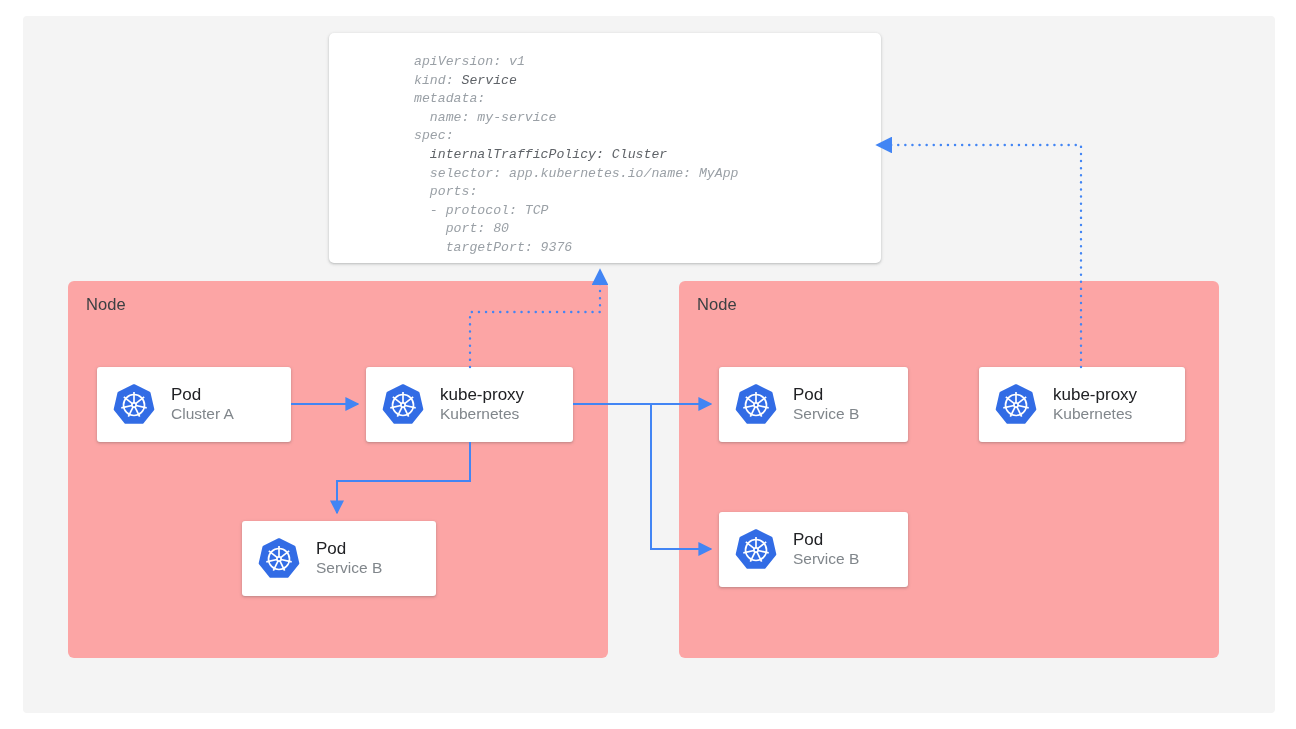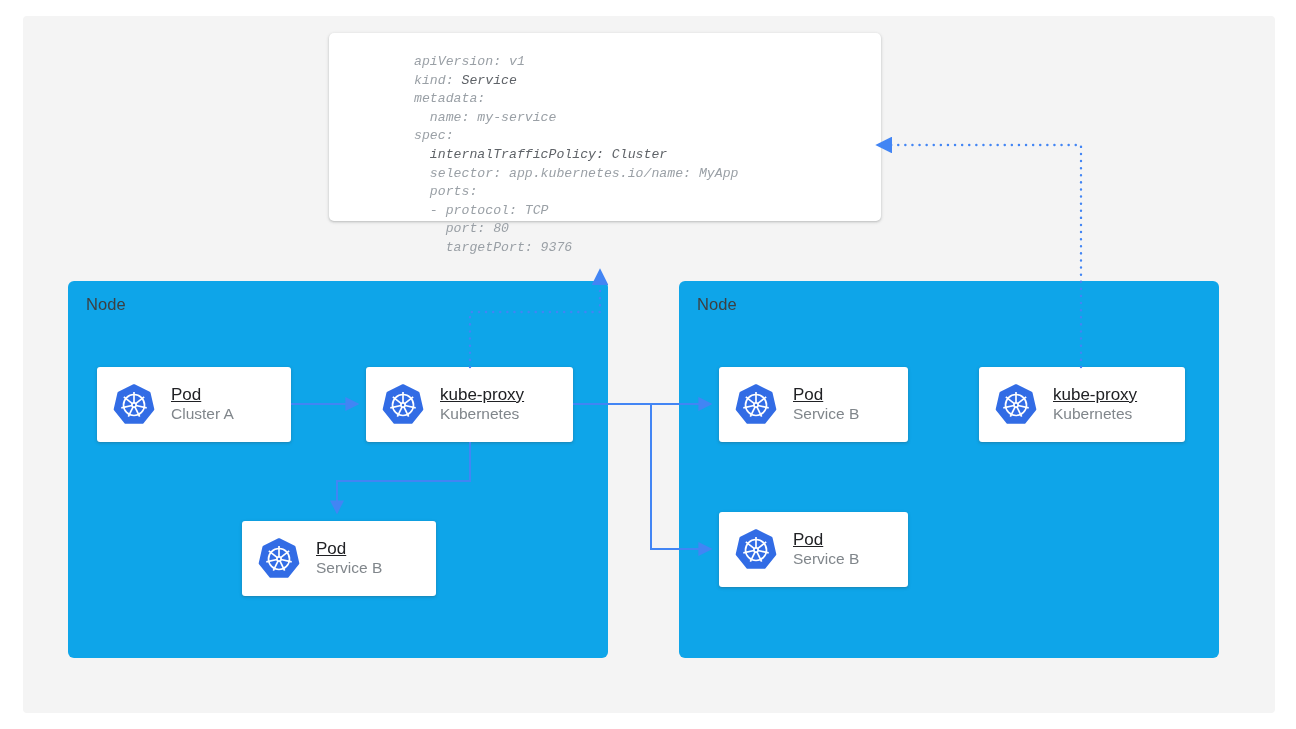--- a/index.html
+++ b/index.html
@@ -26,21 +26,21 @@
     top: 16px;
     width: 1252px;
     height: 697px;
     background: #f4f4f4;
     border-radius: 4px;
   }
 
   
   .node-box {
     position: absolute;
-    background: #0ea5e9;
+    background: #fca5a5;
     border-radius: 6px;
     text-align: center;
   }
   #node-left  { left: 68px;  top: 281px; width: 540px; height: 377px; }
   #node-right { left: 679px; top: 281px; width: 540px; height: 377px; }
 
   .node-label {
     position: absolute;
     left: 18px;
     top: 14px;
@@ -72,41 +72,40 @@
   }
   .entity .labels {
     display: flex;
     flex-direction: column;
     justify-content: center;
     line-height: 1.22;
   }
   .entity .title {
     font-size: 17px;
     color: #202124;
-    text-decoration: underline;
   }
   .entity .subtitle {
     font-size: 15.5px;
     color: #80868b;
   }
 
   
   #pod-service-a        { left: 97px;  top: 367px; width: 194px; height: 75px; }
   #kube-proxy-left      { left: 366px; top: 367px; width: 207px; height: 75px; }
   #pod-service-b-left   { left: 242px; top: 521px; width: 194px; height: 75px; }
   #pod-service-b-top    { left: 719px; top: 367px; width: 189px; height: 75px; }
   #pod-service-b-bottom { left: 719px; top: 512px; width: 189px; height: 75px; }
   #kube-proxy-right     { left: 979px; top: 367px; width: 206px; height: 75px; }
 
   
   #yaml-card {
     left: 329px;
     top: 33px;
     width: 552px;
-    height: 188px;
+    height: 230px;
     border-radius: 5px;
   }
   .yaml-body {
     padding: 20px 0 0 0;
     font-family: "Liberation Mono", "DejaVu Sans Mono", monospace;
     font-style: italic;
     font-size: 13.2px;
     line-height: 18.6px;
     color: #9aa0a6;
     white-space: pre;

